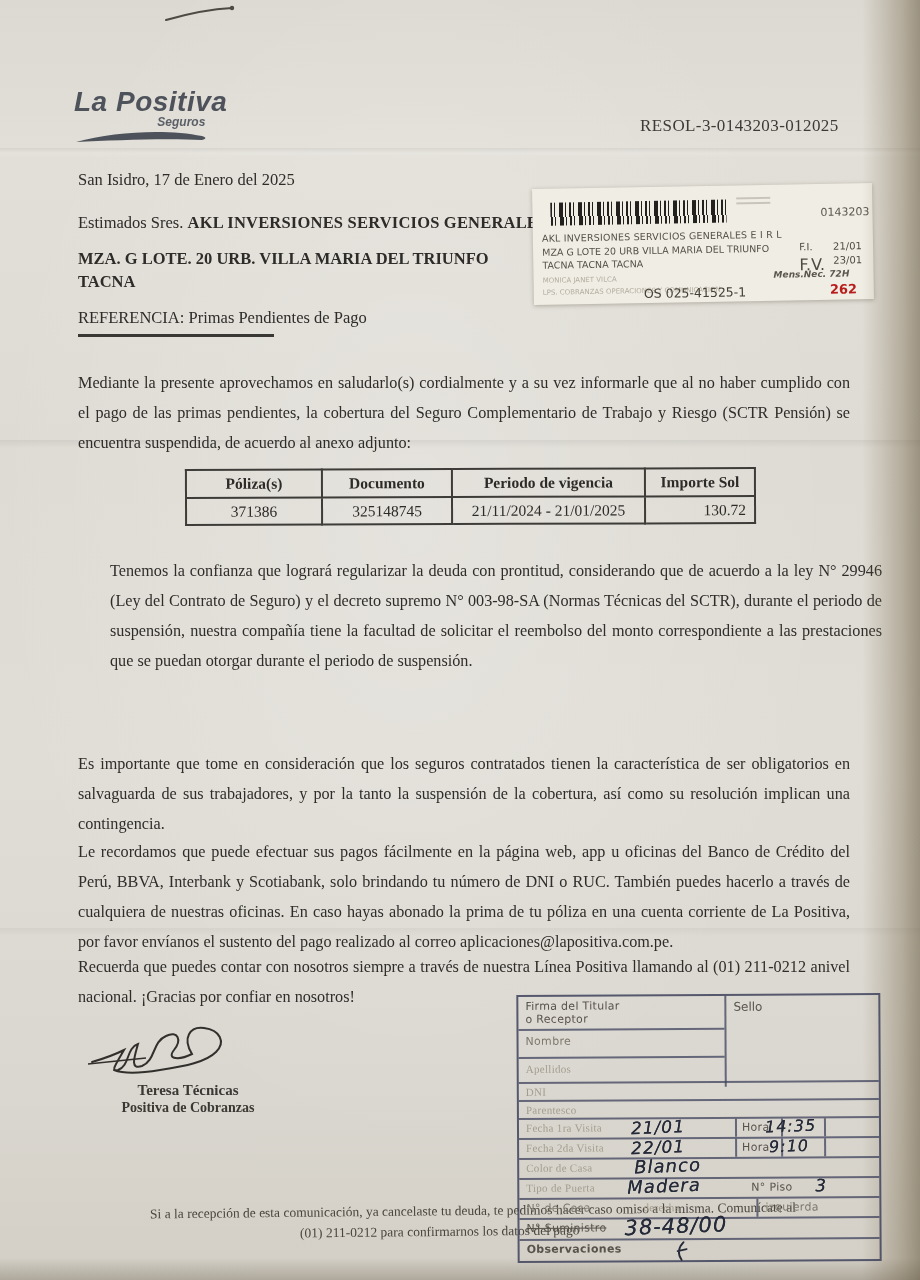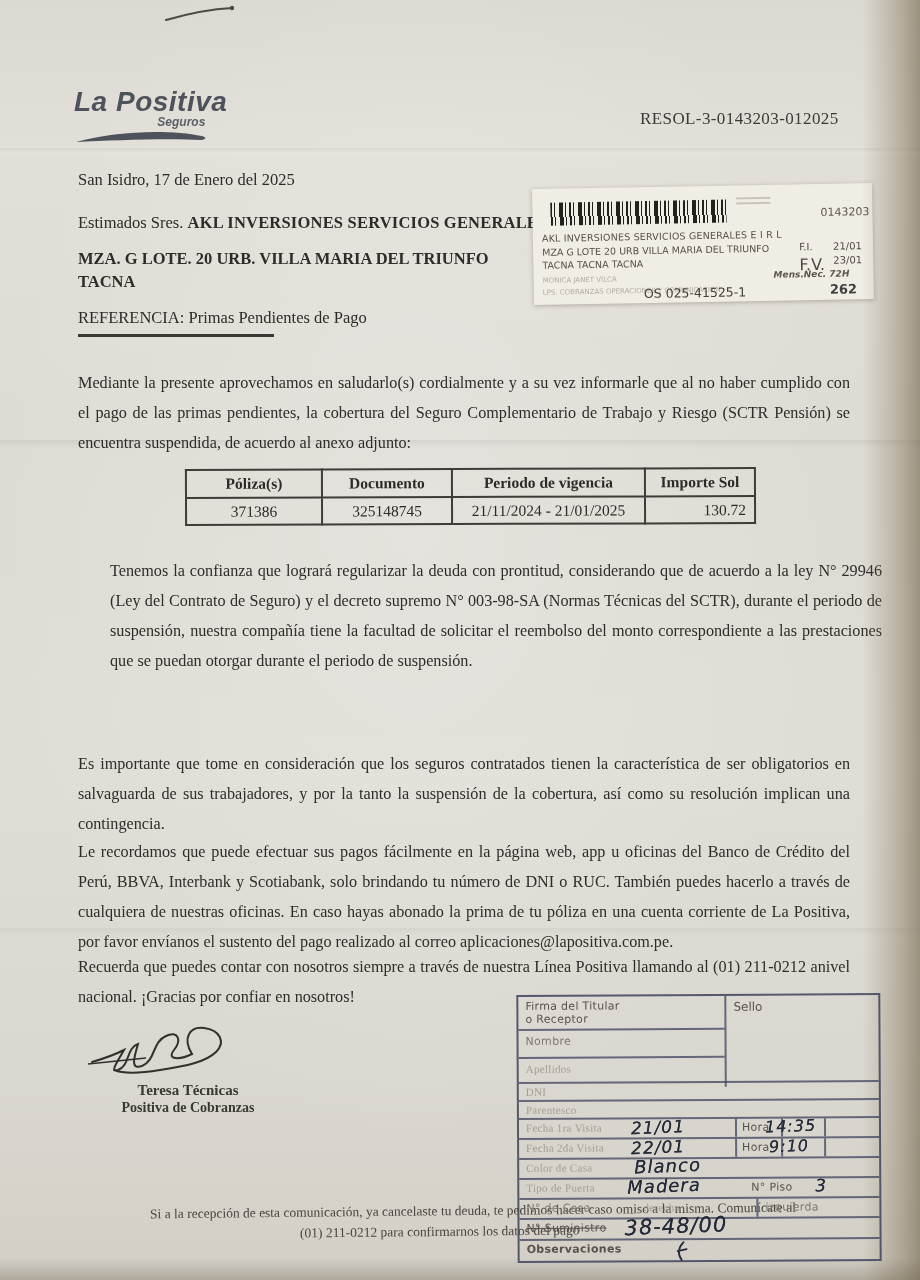--- a/index.html
+++ b/index.html
@@ -19,21 +19,21 @@
   .fold1{position:absolute;left:0;top:148px;width:920px;height:10px;background:linear-gradient(180deg,rgba(0,0,0,0.05),rgba(255,255,255,0.10),rgba(0,0,0,0));}
   .fold2{position:absolute;left:0;top:440px;width:920px;height:8px;background:linear-gradient(180deg,rgba(0,0,0,0.06),rgba(0,0,0,0));}
   .fold3{position:absolute;left:0;top:928px;width:920px;height:8px;background:linear-gradient(180deg,rgba(0,0,0,0.04),rgba(0,0,0,0));}
 
   
   .logo{position:absolute;left:74px;top:86px;}
   .logo-brand{font-family:"Liberation Sans",sans-serif;font-style:italic;font-weight:bold;font-size:28px;color:#4e535b;letter-spacing:0.5px;}
   .logo-sub{font-family:"Liberation Sans",sans-serif;font-style:italic;font-weight:bold;font-size:12px;color:#5b6067;text-align:right;margin-top:-3px;padding-right:22px;}
   .logo-swoosh{margin-top:0px;}
 
-  .resol{position:absolute;left:640px;top:109px;font-size:17px;color:#3b3a37;letter-spacing:0.4px;}
+  .resol{position:absolute;left:640px;top:116px;font-size:17px;color:#3b3a37;letter-spacing:0.4px;}
   .dateline{position:absolute;left:78px;top:170px;font-size:16.5px;}
   .salutation{position:absolute;left:78px;top:213px;font-size:16.5px;}
   .salutation b{letter-spacing:0.2px;}
   .addr1{position:absolute;left:78px;top:249px;font-size:16.5px;font-weight:bold;}
   .addr2{position:absolute;left:78px;top:272px;font-size:16.5px;font-weight:bold;}
   .reference{position:absolute;left:78px;top:308px;font-size:16.5px;}
   .ref-underline{position:absolute;left:78px;top:334px;width:196px;height:3px;background:#3a3834;}
 
   .para{position:absolute;left:78px;width:772px;font-size:16.2px;line-height:30px;text-align:justify;color:#2f2d2a;}
   #p1{top:352px;} #p2{top:540px;margin-left:32px;} #p3{top:660px;} #p4{top:733px;} #p5{top:821px;} #p6{top:936px;}
@@ -58,21 +58,21 @@
   .stk-line2{position:absolute;left:9px;top:58px;font-size:9.5px;color:#565249;}
   .stk-line3{position:absolute;left:9px;top:71px;font-size:9.5px;color:#565249;}
   .stk-fi-l{position:absolute;left:266px;top:57px;font-size:10px;color:#4d4a43;}
   .stk-fi-v{position:absolute;left:300px;top:57px;font-size:10px;color:#4d4a43;}
   .stk-fv-l{position:absolute;left:266px;top:71px;font-size:16px;color:#4d4a43;}
   .stk-fv-v{position:absolute;left:300px;top:71px;font-size:10px;color:#4d4a43;}
   .stk-mens{position:absolute;left:240px;top:85px;font-size:9px;font-style:italic;font-weight:bold;color:#5a564d;}
   .stk-agent{position:absolute;left:9px;top:88px;font-size:7px;color:#b4aea1;}
   .stk-dept{position:absolute;left:9px;top:100px;font-size:7px;color:#b4aea1;}
   .stk-os{position:absolute;left:110px;top:99px;font-size:12.5px;color:#454239;}
-  .stk-os-suffix{position:absolute;left:296px;top:98px;font-size:13px;font-weight:bold;color:#404040;}
+  .stk-os-suffix{position:absolute;left:296px;top:98px;font-size:13px;font-weight:bold;color:#b91c1c;}
 
   
   .sig-scribble{position:absolute;left:86px;top:1020px;}
   .sig-name{position:absolute;left:78px;top:1082px;width:220px;text-align:center;font-size:15px;font-weight:bold;color:#3a3833;}
   .sig-title{position:absolute;left:70px;top:1100px;width:236px;text-align:center;font-size:14px;font-weight:bold;color:#3a3833;}
 
   
   .footer1{position:absolute;left:150px;top:1203px;font-size:13.5px;color:#4a463f;white-space:nowrap;transform:rotate(-0.6deg);z-index:1;}
   .footer2{position:absolute;left:300px;top:1224px;font-size:13.5px;color:#4a463f;white-space:nowrap;transform:rotate(-0.6deg);z-index:1;}
 

